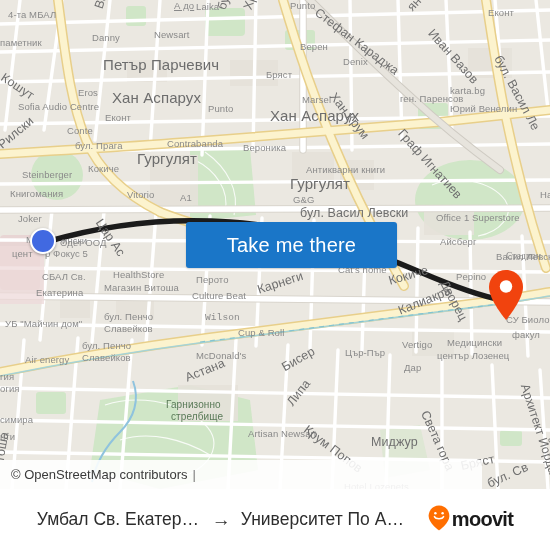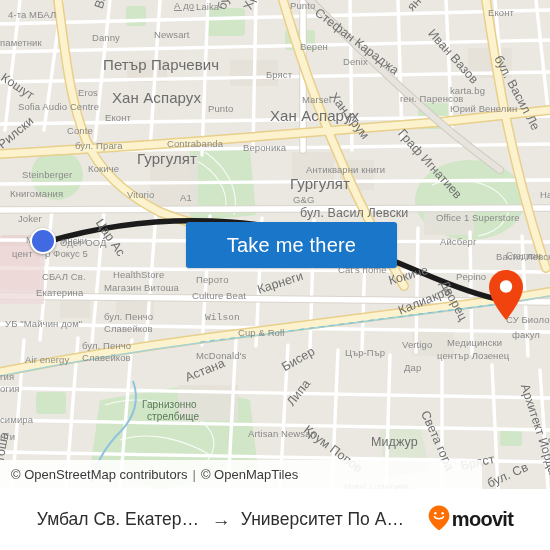--- a/index.html
+++ b/index.html
@@ -29,21 +29,21 @@
     font-size: 10px;
     line-height: 1.05;
     letter-spacing: .1px;
     transform-origin: 0 50%;
     pointer-events: none;
   }
   .lbl.poi { color: #8a8a8a; font-size: 9.5px; }
   .lbl.street { color: #6f6f6f; }
   .lbl.big { font-size: 15px; color: #6d6d6d; }
   .lbl.mid { font-size: 12.5px; color: #6f6f6f; }
-  .lbl.grn { color: #5a7a58; }
+  .lbl.grn { color: #5a7a58; margin-left: 24px; }
 
   
   .routeline { fill: none; stroke: #1b1b1b; stroke-width: 5.5; stroke-linecap: round; }
 
   
   .origin-dot {
     position: absolute;
     width: 26px; height: 26px; border-radius: 50%;
     background: #4169E1;
     border: 2px solid #ffffff;
@@ -383,21 +383,20 @@
       </svg>
     </div>
 
     <button class="cta">
       <span>Take me there</span>
     </button>
 
     <div class="attrib">
       <span>© OpenStreetMap contributors</span>
       <span class="sep">|</span>
-      <span>© OpenMapTiles</span>
     </div>
   </div>
 
   <div class="footer">
     <span class="place">Умбал Св. Екатерина ...</span>
     <span class="arrow">→</span>
     <span class="place">Университет По Архите...</span>
     <span class="brand">
       <span style="display:inline-block;">
         <svg width="22" height="26" viewBox="0 0 22 26">

